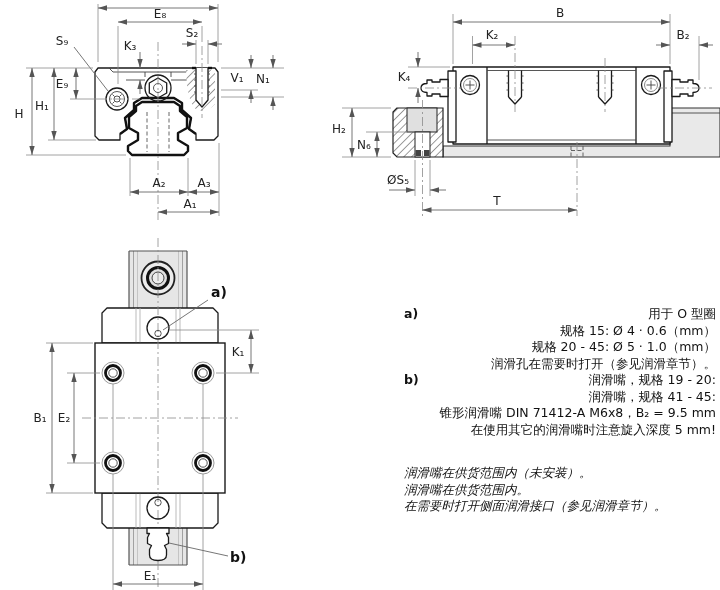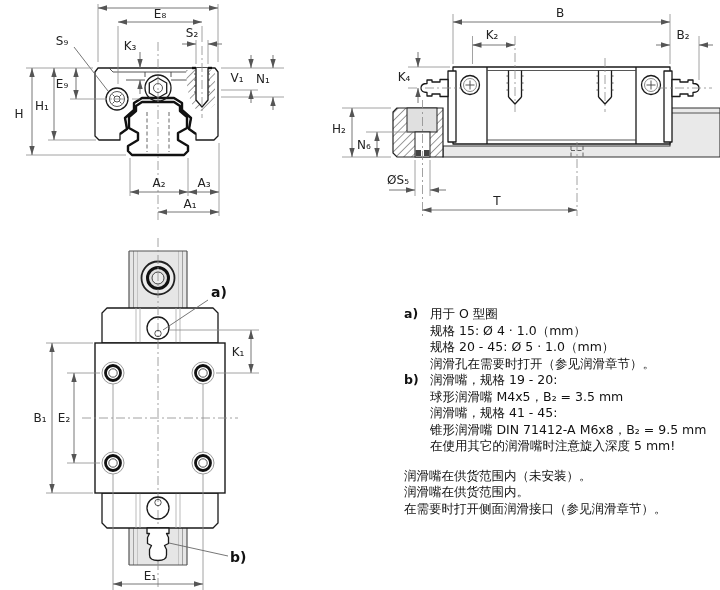--- a/index.html
+++ b/index.html
@@ -15,22 +15,22 @@
   .ext{stroke:#8a8a8a;stroke-width:0.8;fill:none;}
   .cl{stroke:#8a8a8a;stroke-width:0.8;fill:none;stroke-dasharray:9 3 2 3;}
   .hid{stroke:#555;stroke-width:0.9;fill:none;stroke-dasharray:4 2.5;}
   .dl{font:12px "DejaVu Sans",sans-serif;fill:#222;}
   .ref{font:bold 14px "DejaVu Sans",sans-serif;fill:#111;}
   
   .notes{position:absolute;left:404px;top:306px;width:312px;color:#111;
          font:12.5px/16.5px "DejaVu Sans",sans-serif;}
   .note-item{display:flex;align-items:flex-start;}
   .note-item .marker{flex:0 0 26px;font-weight:bold;}
-  .nlines{flex:1;}
-  .note-footer{margin-top:13px;}
+  .nlines{flex:1;text-align:right;}
+  .note-footer{margin-top:27px;font-style:italic;}
 </style>
 </head>
 <body>
 
 <div id="canvas">
 <svg width="720" height="590" viewBox="0 0 720 590">
   <defs>
     <marker id="aR" markerWidth="10" markerHeight="6" refX="9" refY="2.7" markerUnits="userSpaceOnUse">
           <path d="M0,0 L9,2.7 L0,5.4 Z" fill="#555"></path>
         </marker>
@@ -331,30 +331,29 @@
       <text class="ref" x="230" y="562">b)</text>
     </g>
   </g>
 </svg>
 
 <div class="notes">
   <div class="note-item">
     <span class="marker">a)</span>
     <div class="nlines">
       <div>用于 O 型圈</div>
-      <div>规格 15: Ø 4 · 1.0（mm）</div>
+      <div>规格 15: Ø 4 · 0.6（mm）</div>
       <div>规格 20 - 45: Ø 5 · 1.0（mm）</div>
       <div>润滑孔在需要时打开（参见润滑章节）。</div>
     </div>
   </div>
   <div class="note-item">
     <span class="marker">b)</span>
     <div class="nlines">
       <div>润滑嘴，规格 19 - 20:</div>
-      <div>球形润滑嘴 M4x5，B₂ = 3.5 mm</div>
       <div>润滑嘴，规格 41 - 45:</div>
       <div>锥形润滑嘴 DIN 71412-A M6x8，B₂ = 9.5 mm</div>
       <div>在使用其它的润滑嘴时注意旋入深度 5 mm!</div>
     </div>
   </div>
   <div class="note-footer">
     <div>润滑嘴在供货范围内（未安装）。</div>
     <div>润滑嘴在供货范围内。</div>
     <div>在需要时打开侧面润滑接口（参见润滑章节）。</div>
   </div>

